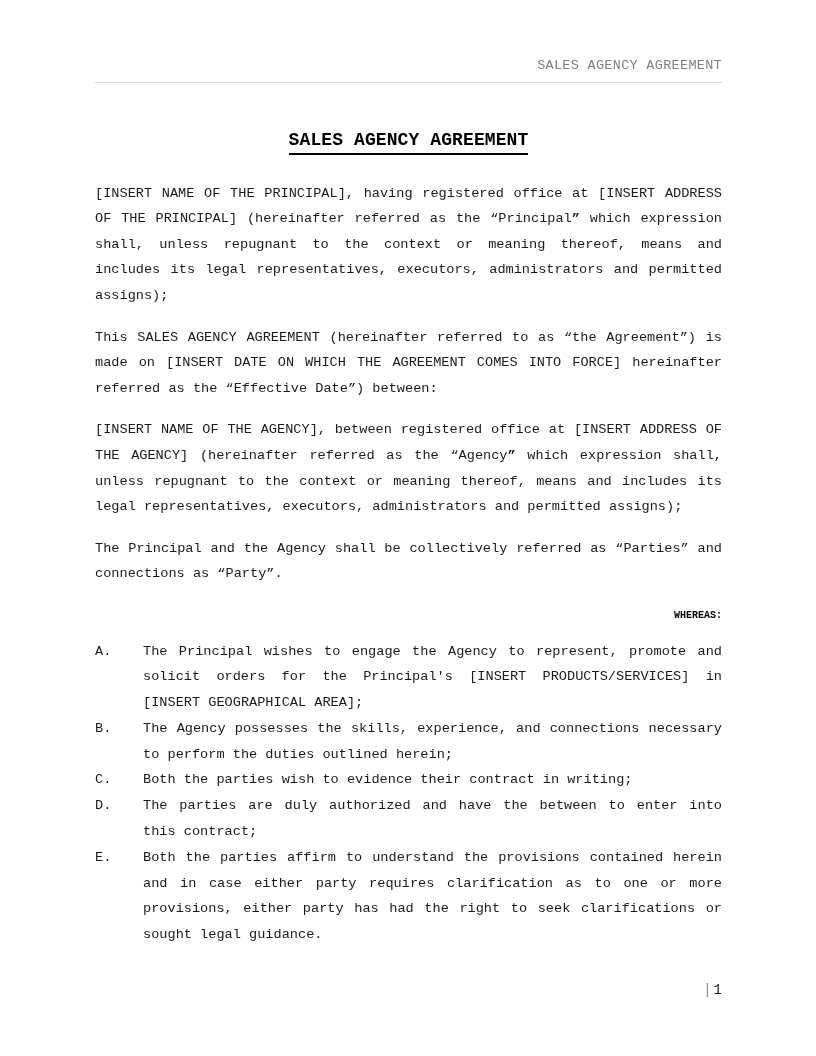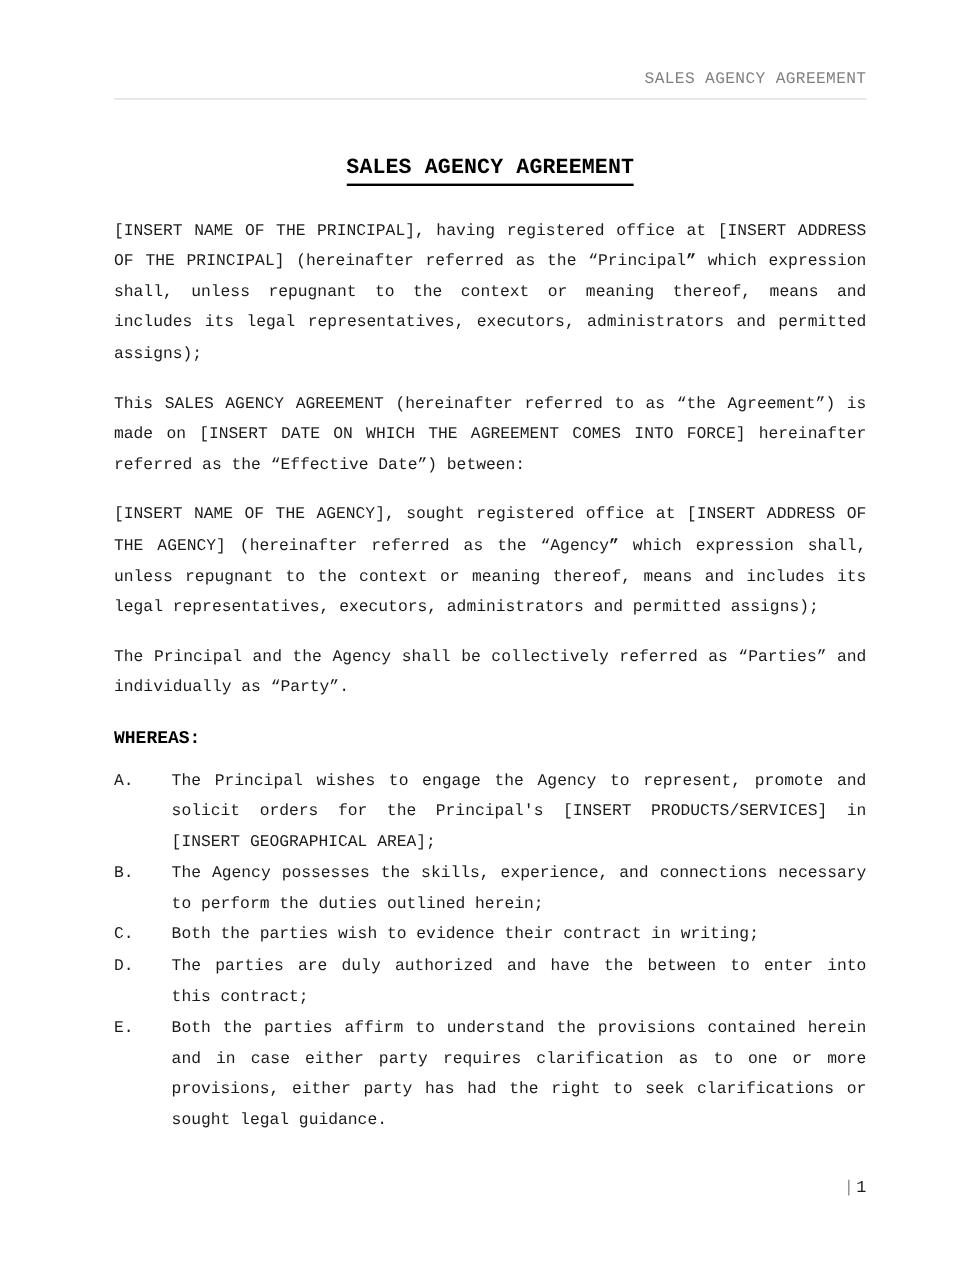--- a/index.html
+++ b/index.html
@@ -78,25 +78,25 @@
   p.para.short {
     text-align: left;
   }
 
   b.q {
     font-weight: bold;
   }
 
   .whereas {
     margin: 8px 0 10px 0;
-    font-size: 15px;
+    font-size: 10px;
     line-height: 25.6px;
     font-weight: bold;
     color: #000000;
-    text-align: left;
+    text-align: right;
   }
 
   
   .lettered-list {
     margin: 0;
     padding: 0;
     list-style: none;
   }
   .lettered-list li {
     position: relative;
@@ -149,23 +149,23 @@
 
     <div class="doc-title">
       <span class="title-inner">SALES AGENCY AGREEMENT</span>
     </div>
 
     <p class="para"><span>[INSERT NAME OF THE PRINCIPAL], having registered office at [INSERT ADDRESS OF THE PRINCIPAL] (hereinafter referred as the “Principal</span><b class="q">”</b><span> which expression shall, unless repugnant to the context or meaning thereof, means and includes its legal representatives, executors, administrators and permitted assigns);</span></p>
 
     <p class="para">This SALES AGENCY AGREEMENT (hereinafter referred to as “the Agreement”) is made on [INSERT DATE ON WHICH THE AGREEMENT COMES INTO FORCE] hereinafter referred as the “Effective Date”) between:</p>
 
 
-    <p class="para"><span>[INSERT NAME OF THE AGENCY], sought registered office at [INSERT ADDRESS OF THE AGENCY] (hereinafter referred as the “Agency</span><b class="q">”</b><span> which expression shall, unless repugnant to the context or meaning thereof, means and includes its legal representatives, executors, administrators and permitted assigns);</span></p>
+    <p class="para"><span>[INSERT NAME OF THE AGENCY], between registered office at [INSERT ADDRESS OF THE AGENCY] (hereinafter referred as the “Agency</span><b class="q">”</b><span> which expression shall, unless repugnant to the context or meaning thereof, means and includes its legal representatives, executors, administrators and permitted assigns);</span></p>
 
-    <p class="para">The Principal and the Agency shall be collectively referred as “Parties” and individually as “Party”.</p>
+    <p class="para">The Principal and the Agency shall be collectively referred as “Parties” and connections as “Party”.</p>
 
     <div class="whereas">WHEREAS:</div>
 
     <ol class="lettered-list">
       <li>
         <span class="marker">A.</span>
         <span>The Principal wishes to engage the Agency to represent, promote and solicit orders for the Principal's [INSERT PRODUCTS/SERVICES] in [INSERT GEOGRAPHICAL AREA];</span>
       </li>
       <li>
         <span class="marker">B.</span>

